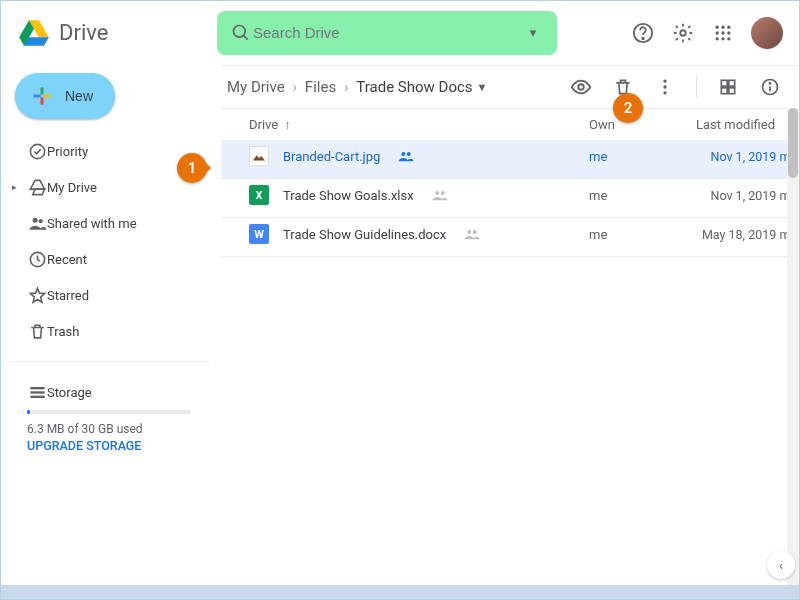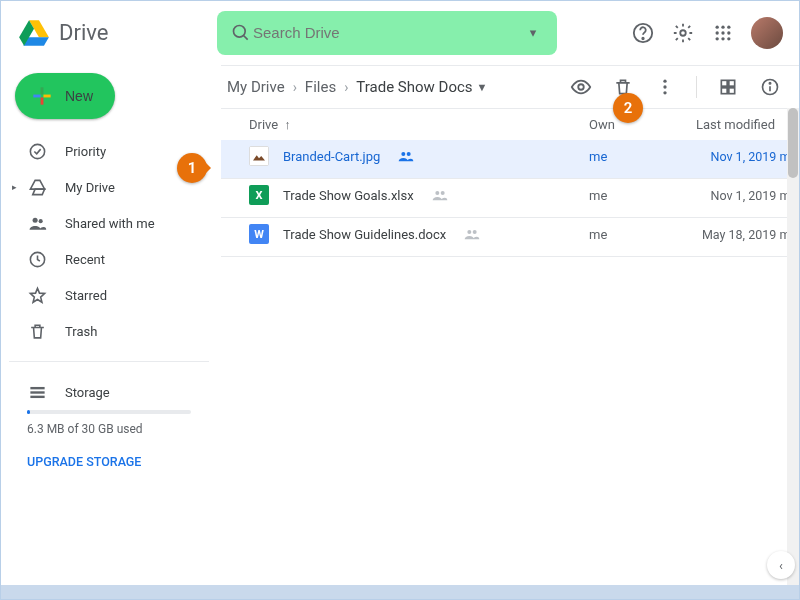--- a/index.html
+++ b/index.html
@@ -9,27 +9,27 @@
   .logo-wrap { display: flex; align-items: center; gap: 8px; width: 200px; }
   .brand { font-size: 22px; color: #5f6368; }
   .searchbar { flex: 0 0 340px; display: flex; align-items: center; background: #86efac; border-radius: 8px; height: 44px; padding: 0 12px; }
   .searchbar input { border: none; background: transparent; font-size: 15px; color: #5f6368; flex: 1; outline: none; }
   .header-right { margin-left: auto; display: flex; align-items: center; gap: 16px; }
   .hicon { width: 24px; height: 24px; color: #5f6368; display:flex; align-items:center; justify-content:center; cursor:pointer; }
   .avatar { width: 32px; height: 32px; border-radius: 50%; background: linear-gradient(135deg,#b97a6a,#6b4a3f); }
   
   .body { display: flex; height: calc(100% - 64px); }
   .sidebar { width: 220px; padding: 8px 12px 0 8px; }
-  .new-btn { display: inline-flex; align-items: center; gap: 10px; background: #22c55e; border: none; box-shadow: 0 1px 3px rgba(0,0,0,0.2), 0 1px 2px rgba(0,0,0,0.12); border-radius: 24px; padding: 10px 22px 10px 14px; font-size: 14px; color: #3c4043; cursor:pointer; margin: 0 0 14px 6px; }
+  .new-btn { display: inline-flex; align-items: center; gap: 10px; background: #7dd3fc; border: none; box-shadow: 0 1px 3px rgba(0,0,0,0.2), 0 1px 2px rgba(0,0,0,0.12); border-radius: 24px; padding: 10px 22px 10px 14px; font-size: 14px; color: #3c4043; cursor:pointer; margin: 0 0 14px 6px; }
   .plus { width:26px; height:26px; }
-  .nav-item { display: flex; align-items: center; gap: 18px; padding: 8px 10px 8px 18px; border-radius: 0 16px 16px 0; font-size: 13px; color:#3c4043; cursor:pointer; position:relative; }
+  .nav-item { display: flex; align-items: center; gap: 0; padding: 8px 10px 8px 18px; border-radius: 0 16px 16px 0; font-size: 13px; color:#3c4043; cursor:pointer; position:relative; }
   .nav-item .nicon { width:20px; height:20px; color:#5f6368; display:flex; align-items:center; justify-content:center;}
   .nav-item.my-drive::before { content:"▸"; position:absolute; left:3px; font-size:9px; color:#5f6368;}
   .sep { height:1px; background:#e8eaed; margin:12px 0; }
-  .storage-line { font-size:12px; color:#5f6368; margin: 4px 0 18px 18px;}
+  .storage-line { font-size:12px; color:#5f6368; margin: 4px 0 2px 18px;}
   .storage-bar { height:4px; background:#e8eaed; border-radius:2px; margin:0 18px 8px 18px; position:relative;}
   .storage-bar::after{content:"";position:absolute;left:0;top:0;bottom:0;width:2%;background:#1a73e8;border-radius:2px;}
   .upgrade { font-size:12.5px; color:#1a73e8; font-weight:500; margin-left:18px; cursor:pointer;}
   
   .main { flex:1; display:flex; flex-direction:column; position:relative; border-top:1px solid #e8eaed;}
   .toolbar { display:flex; align-items:center; padding: 10px 18px 10px 6px; border-bottom:1px solid #e8eaed;}
   .crumbs { display:flex; align-items:center; gap:8px; font-size:15px; color:#5f6368;}
   .crumbs .seg { cursor:pointer; }
   .crumbs .current { color:#3c4043; display:flex; align-items:center; gap:4px;}
   .chev { color:#9aa0a6; font-size:14px;}

